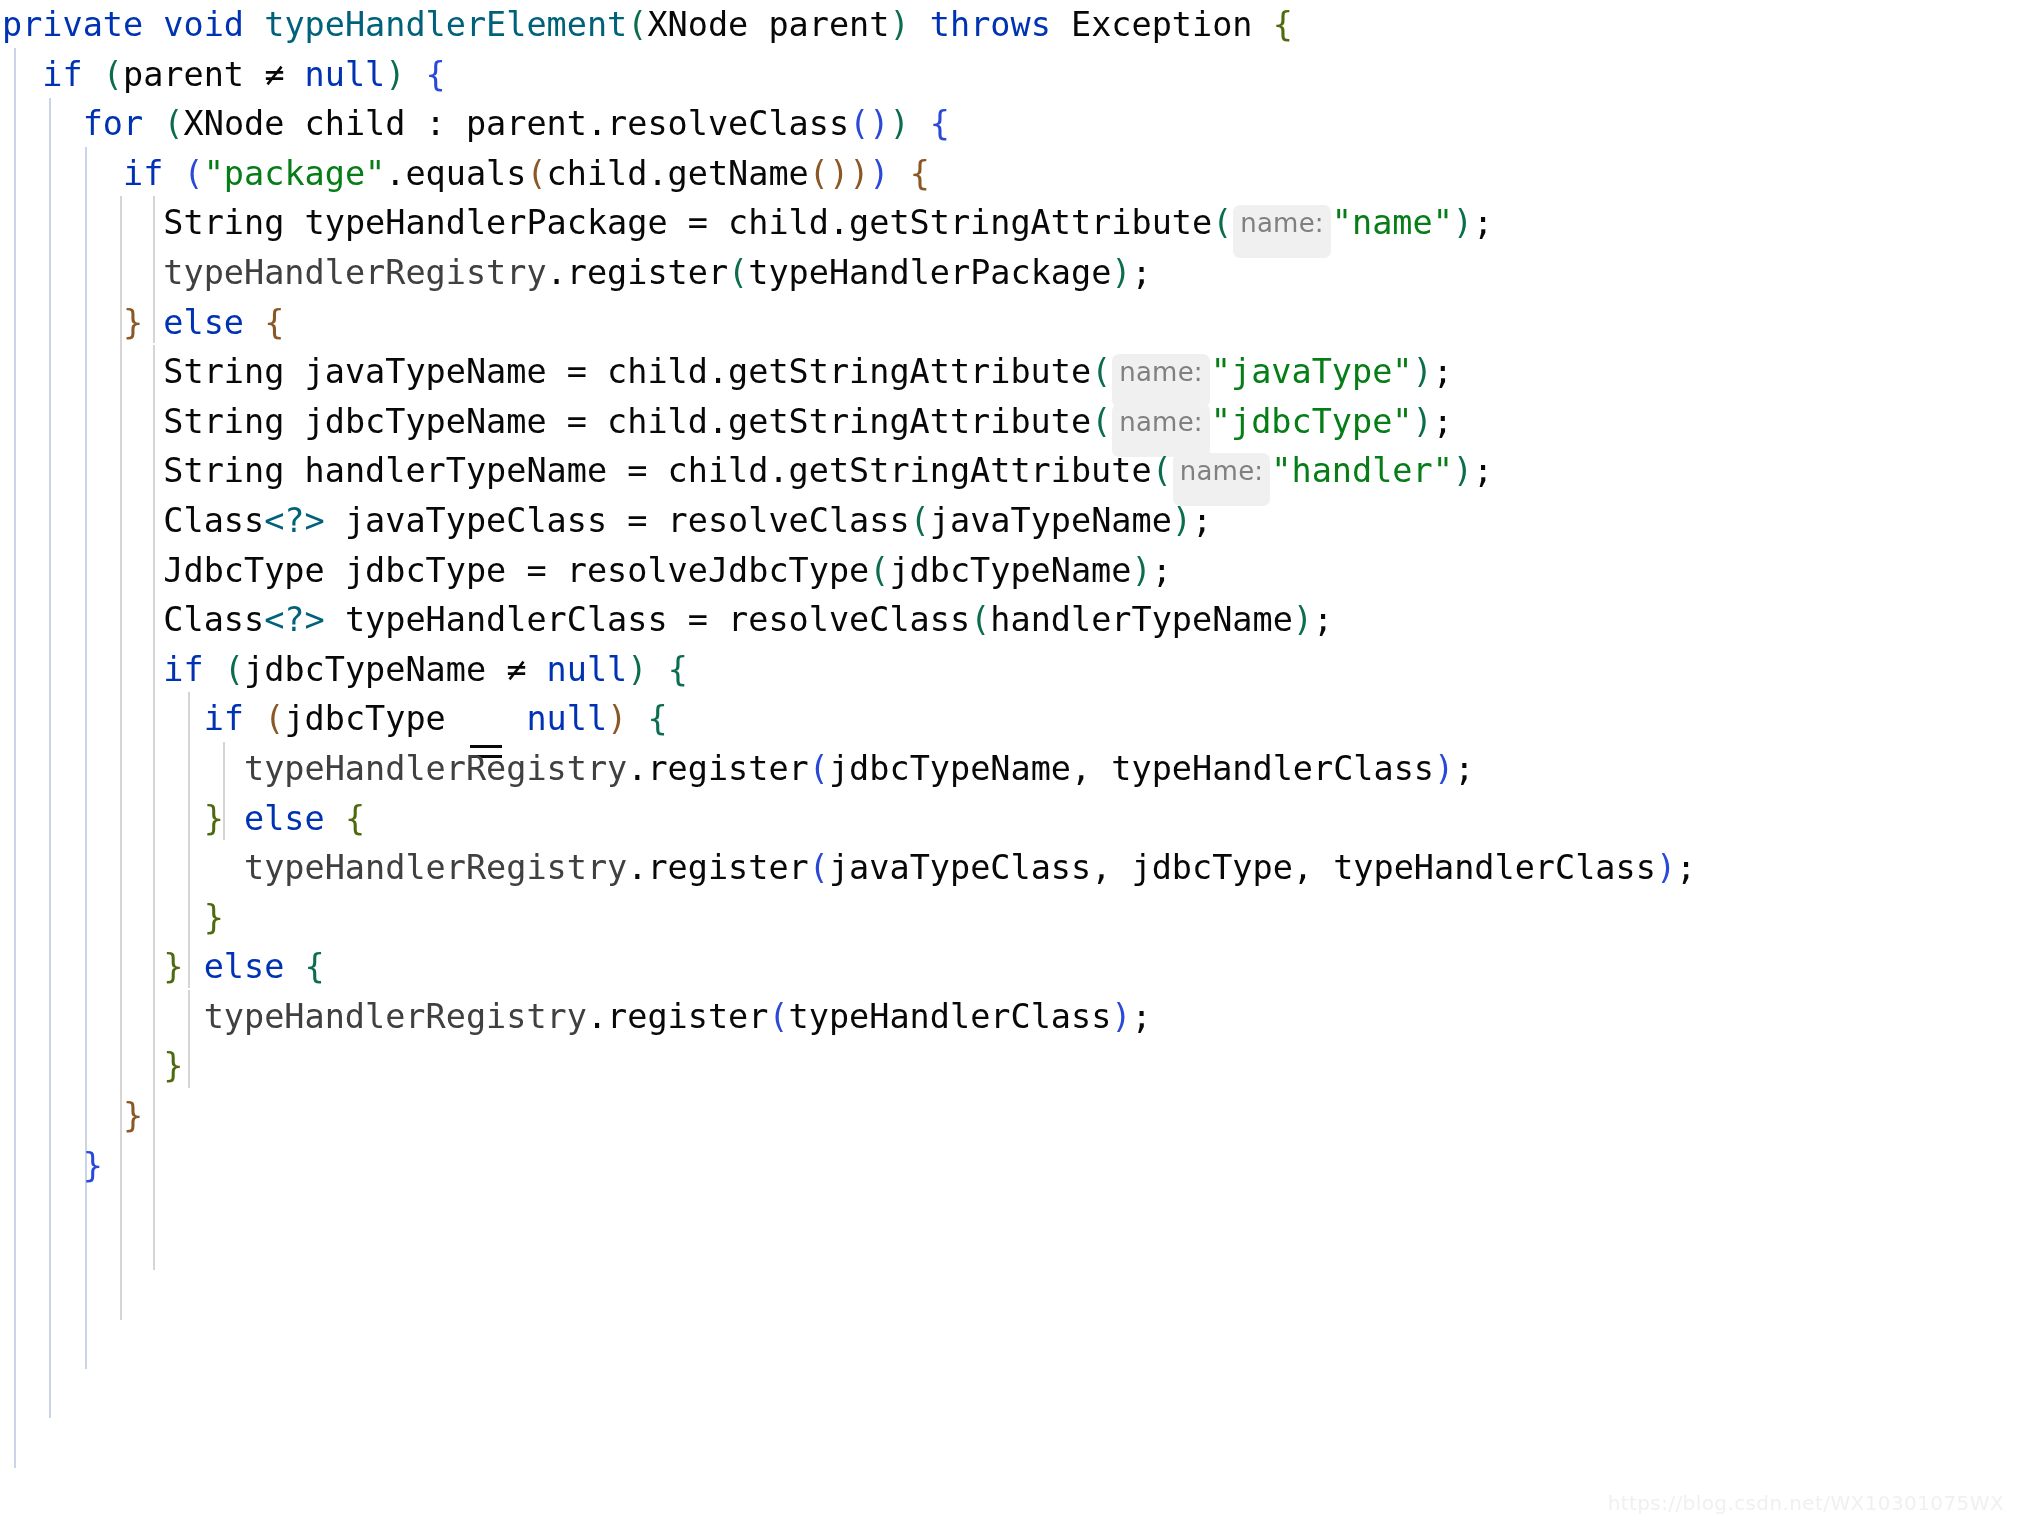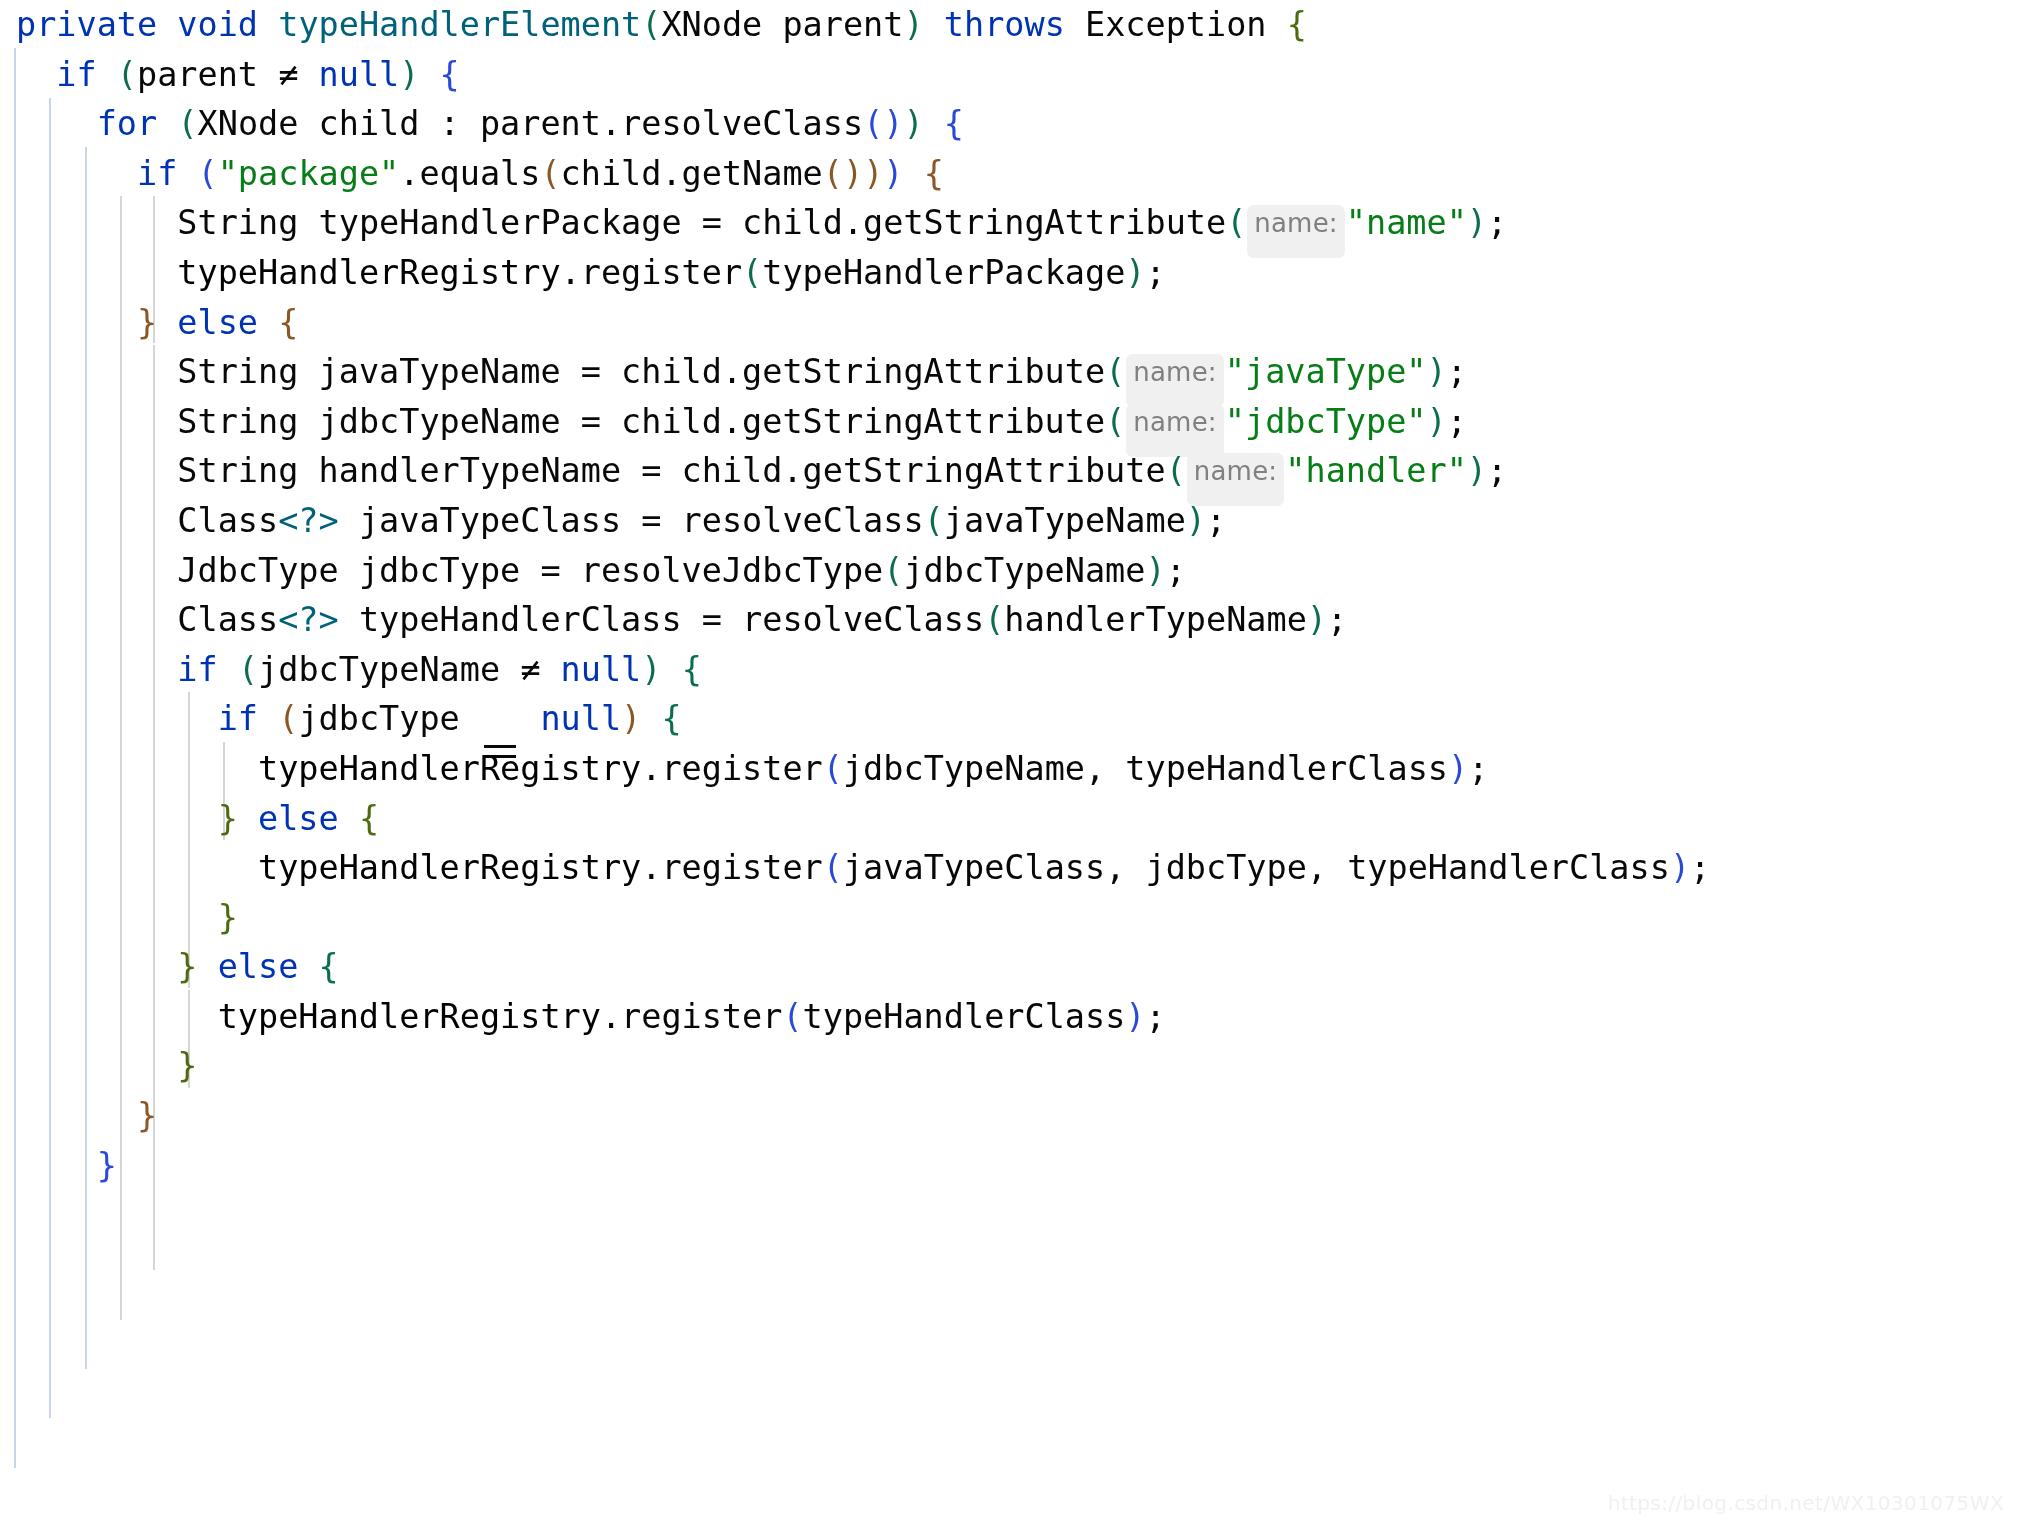--- a/index.html
+++ b/index.html
@@ -16,21 +16,21 @@
   #editor {
     position: relative;
     width: 2018px;
     height: 1527px;
     background: #ffffff;
     padding: 0;
     box-sizing: border-box;
   }
   .code-area {
     position: absolute;
-    left: 16px;
+    left: 2px;
     top: 0;
     width: 1934px;
     height: 1527px;
   }
   .line {
     position: relative;
     height: 49.6px;
     line-height: 49.6px;
     white-space: pre;
     font-size: 33.5px;
@@ -42,21 +42,21 @@
     position: relative;
     display: block;
     padding-left: 0;
   }
 
   
   .kw       { color: #0033b3; }          
   .methoddecl { color: #00627a; }        
   .gen      { color: #00627a; }          
   .str      { color: #067d17; }          
-  .field    { color: #000000; }          
+  .field    { color: #404040; }          
   .plain    { color: #080808; }
   .semi     { color: #080808; }
 
   
   .b1 { color: #0b6d4f; }   
   .b2 { color: #2a49d8; }   
   .b3 { color: #8a5725; }   
   .b4 { color: #0b6d4f; }
   .brace-olive { color: #4d6b0e; }
   .brace-brown { color: #8a5725; }

